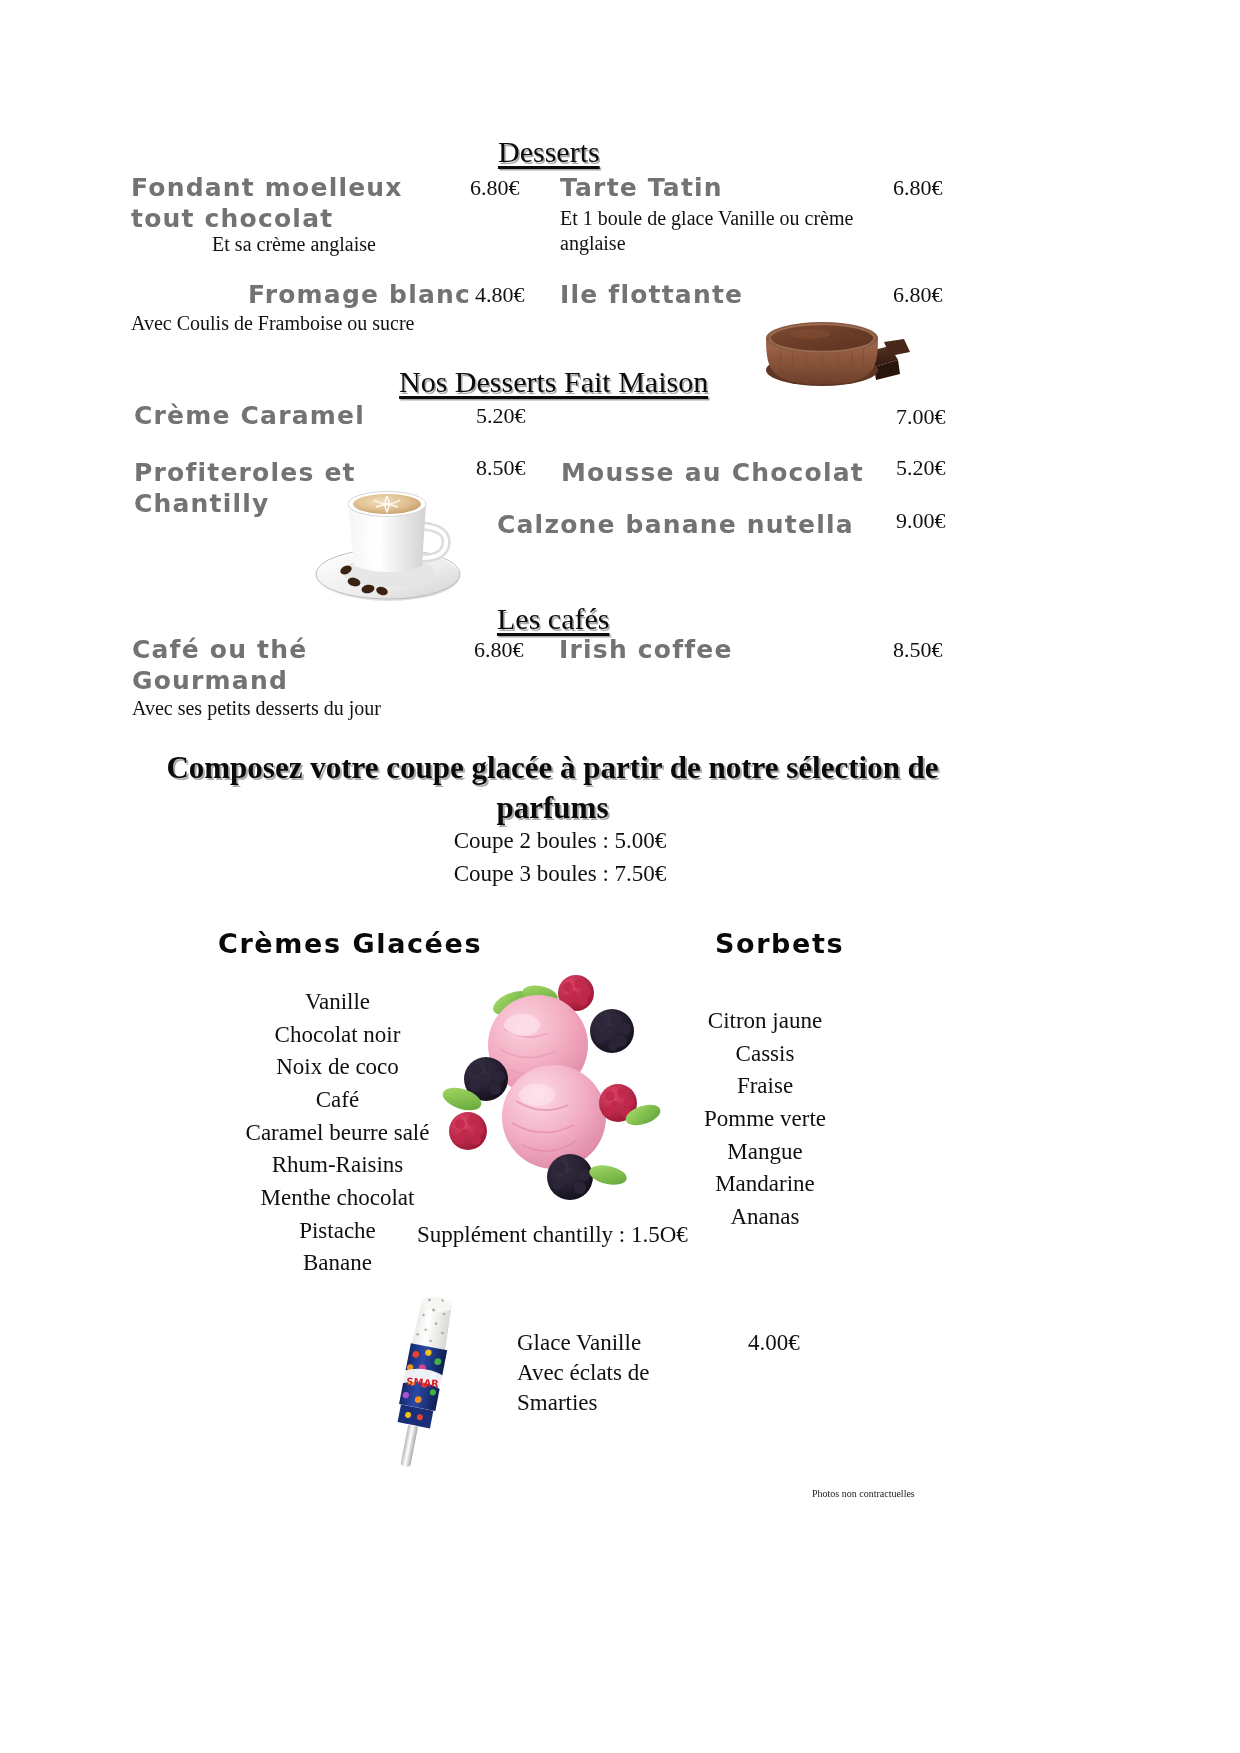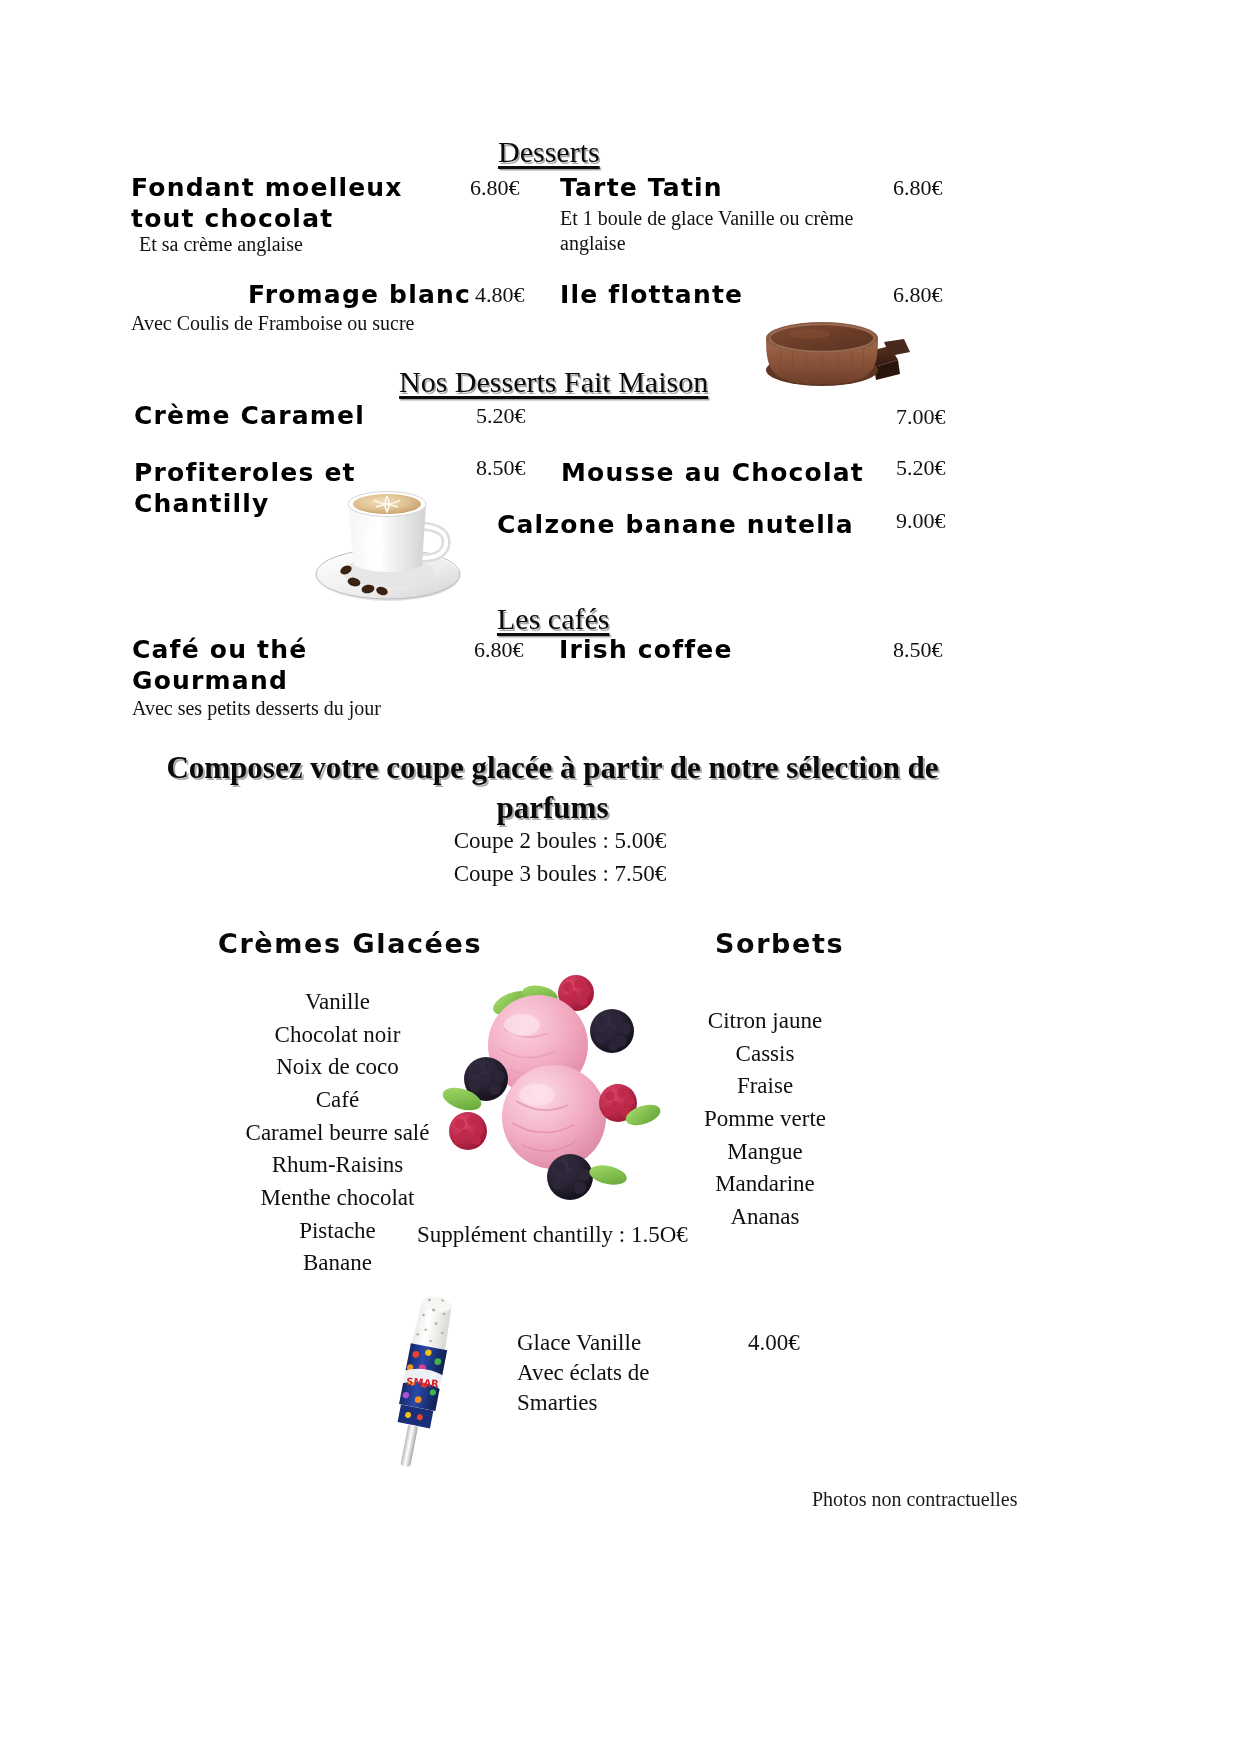--- a/index.html
+++ b/index.html
@@ -21,21 +21,21 @@
     inset: 0;
   }
 
   
   .hand {
     font-family: "DejaVu Sans", sans-serif;
     font-weight: bold;
     letter-spacing: 1.2px;
     font-size: 25px;
     line-height: 1.24;
-    color: #000000;
+    color: #737373;
   }
   .desc {
     font-family: "Liberation Serif", "DejaVu Serif", serif;
     font-size: 20px;
     line-height: 1.25;
     color: #121212;
   }
   .price {
     font-family: "Liberation Serif", "DejaVu Serif", serif;
     font-size: 22px;
@@ -92,21 +92,21 @@
     text-align: center;
     font-family: "Liberation Serif", "DejaVu Serif", serif;
     font-size: 23px;
     line-height: 1.42;
     color: #101010;
   }
 
   .footer-note {
     position: absolute;
     font-family: "Liberation Serif", "DejaVu Serif", serif;
-    font-size: 20px;
+    font-size: 10px;
     color: #1a1a1a;
   }
 
   
   .art { position: absolute; }
 
   .chantilly-supp {
     position: absolute;
     font-family: "Liberation Serif", "DejaVu Serif", serif;
     font-size: 23px;
@@ -124,21 +124,21 @@
 </style>
 </head>
 <body>
 
 <div class="page">
 
   <div class="section-head" style="left:498px; top:135px;">Desserts</div>
 
   <div class="abs hand" style="left:131px; top:172px; width:340px;">Fondant moelleux tout chocolat</div>
   <div class="abs price" style="left:470px; top:175px;">6.80€</div>
-  <div class="abs desc" style="left:139px; top:232px; width:340px;">Et sa crème anglaise</div>
+  <div class="abs desc" style="left:124px; top:232px; width:340px;text-align:center;">Et sa crème anglaise</div>
 
   <div class="abs hand" style="left:560px; top:172px; width:320px;">Tarte Tatin</div>
   <div class="abs price" style="left:893px; top:175px;">6.80€</div>
   <div class="abs desc" style="left:560px; top:206px; width:310px;">Et 1 boule de glace Vanille ou crème anglaise</div>
 
   <div class="abs hand" style="left:131px; top:279px; width:340px;text-align:right;">Fromage blanc</div>
   <div class="abs price" style="left:475px; top:282px;">4.80€</div>
   <div class="abs desc" style="left:131px; top:311px; width:380px;">Avec Coulis de Framboise ou sucre</div>
 
   <div class="abs hand" style="left:560px; top:279px; width:320px;">Ile flottante</div>

